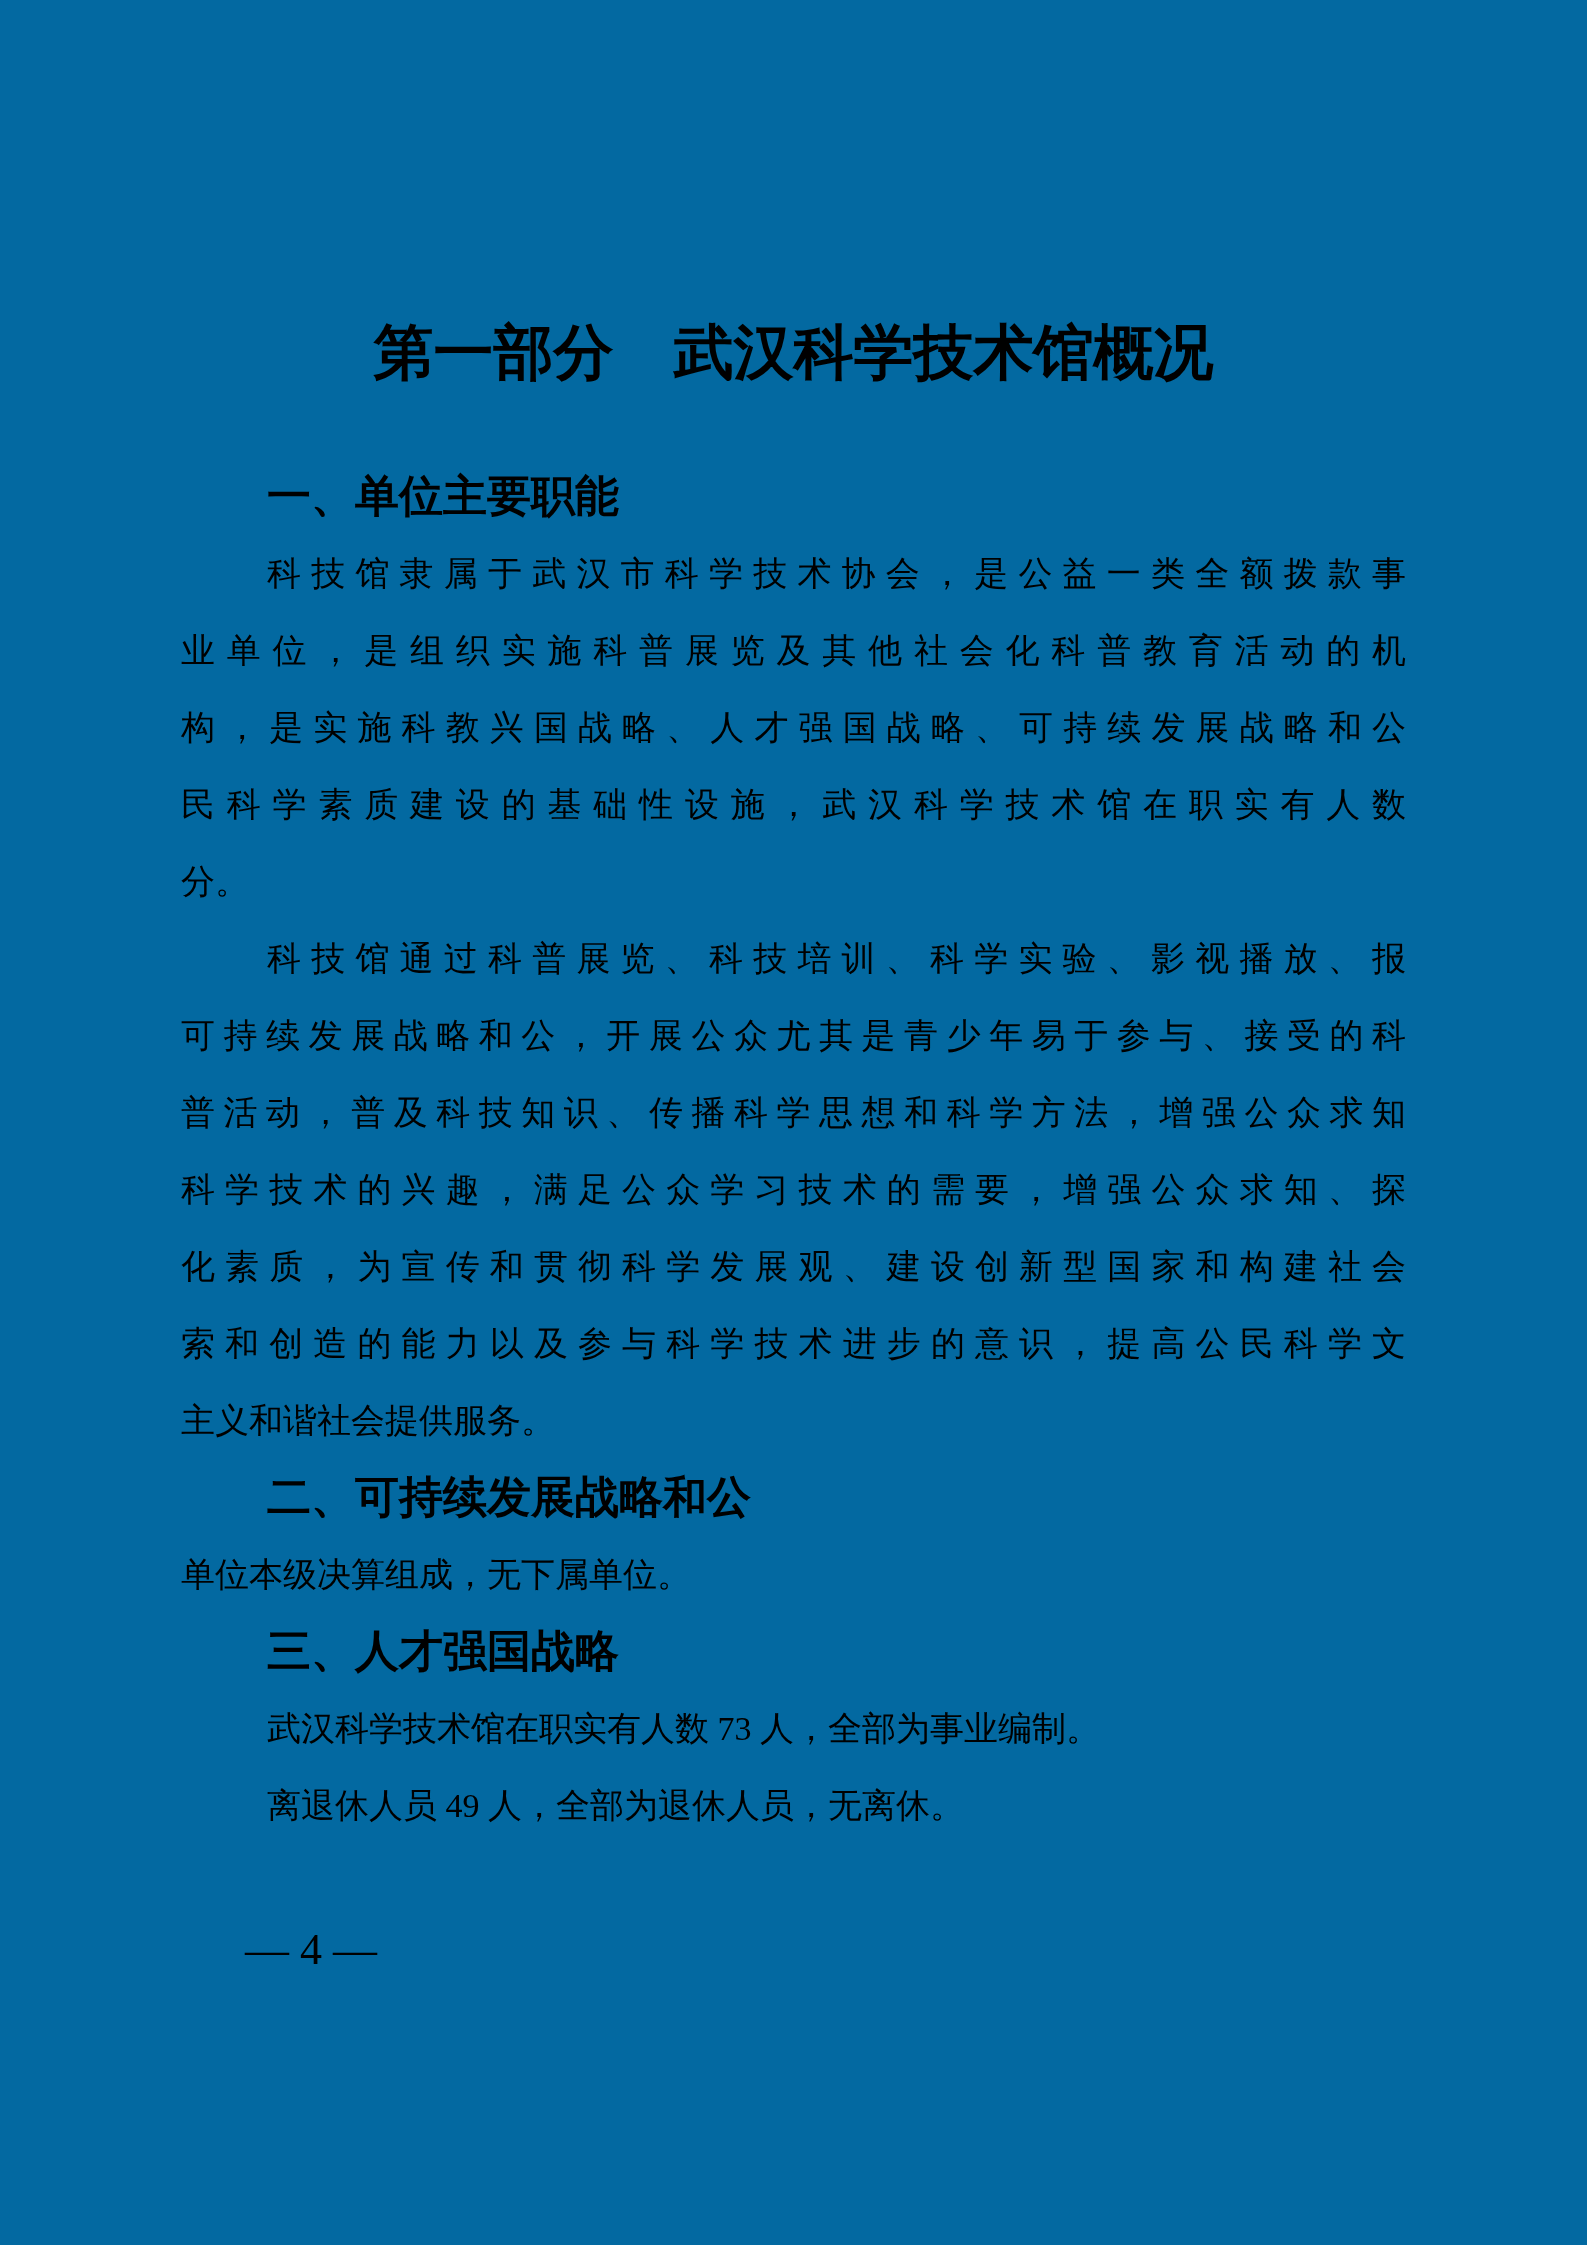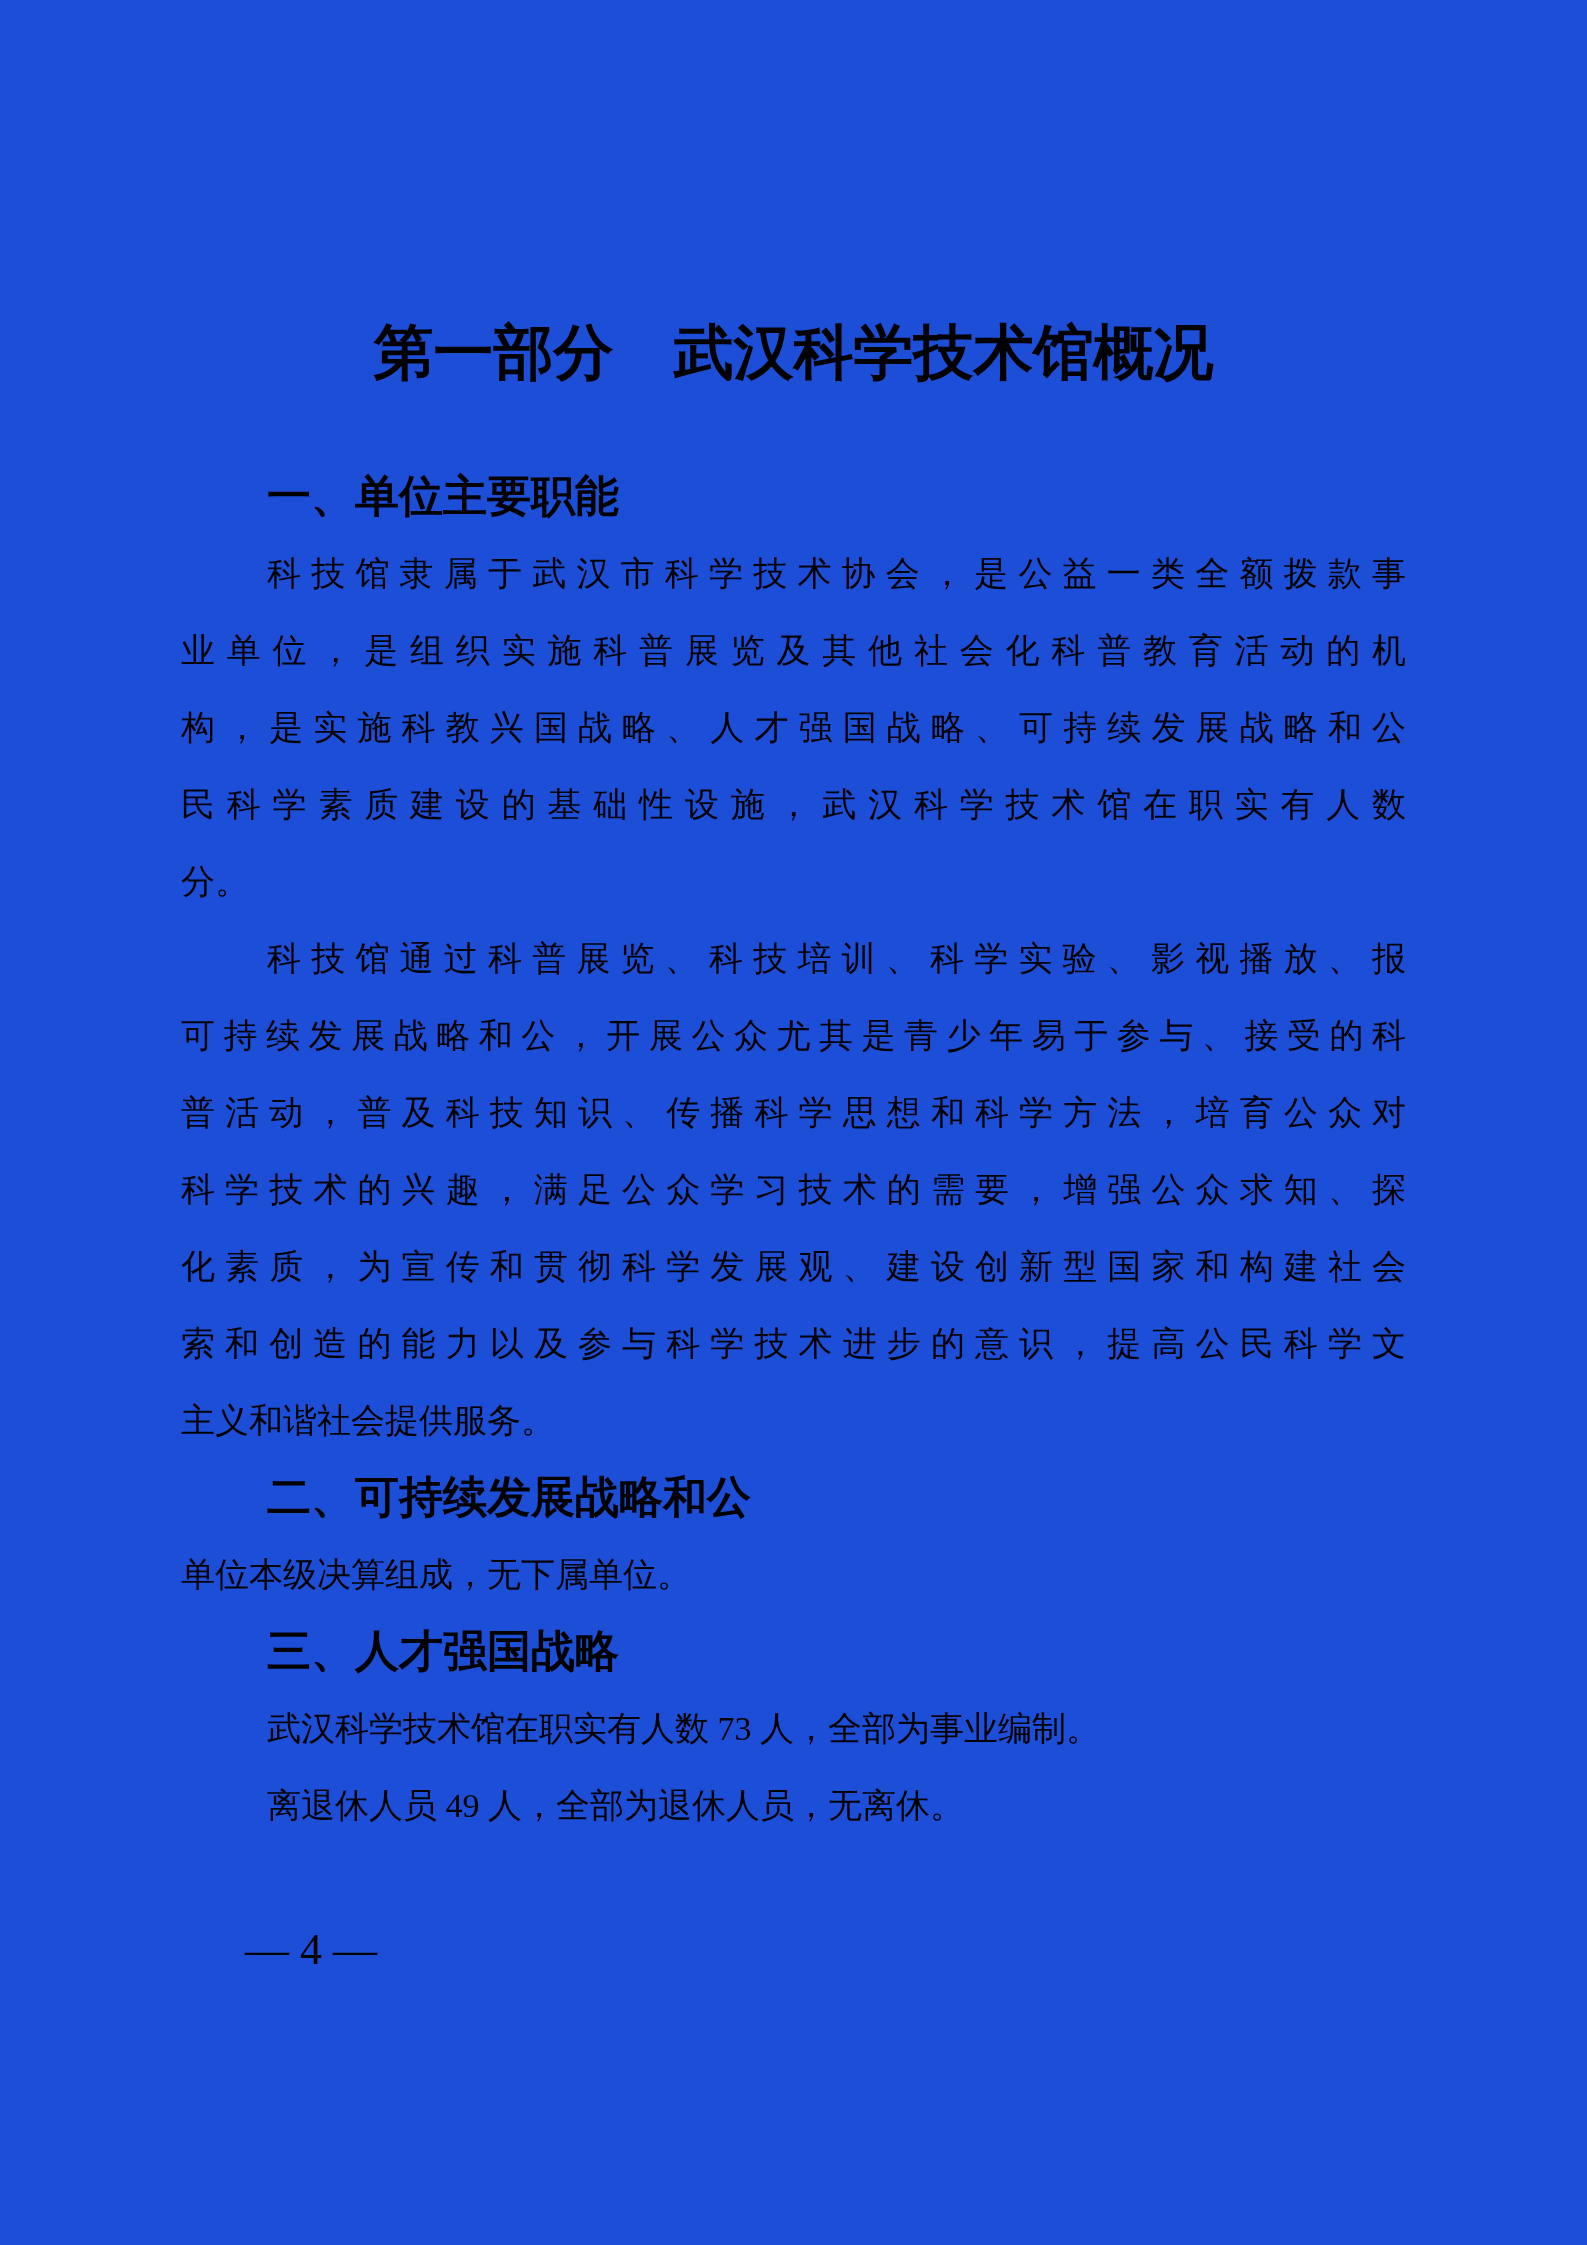--- a/index.html
+++ b/index.html
@@ -5,21 +5,21 @@
   html, body {
     margin: 0;
     padding: 0;
     background: #ffffff;
     color: #000000;
   }
   .page {
     position: relative;
     width: 1587px;
     height: 2245px;
-    background: #1d4ed8;
+    background: #0369a1;
     overflow: hidden;
     font-family: "Liberation Serif", serif;
   }
   .content {
     margin-left: 181px;
     width: 1225px;
     padding-top: 314px;
   }
   .doc-title {
     font-family: "Liberation Sans", sans-serif;
@@ -77,21 +77,21 @@
       <div class="ln heading">一、单位主要职能</div>
 
       <div class="ln body-ln indent fill">科技馆隶属于武汉市科学技术协会，是公益一类全额拨款事</div>
       <div class="ln body-ln fill">业单位，是组织实施科普展览及其他社会化科普教育活动的机</div>
       <div class="ln body-ln fill">构，是实施科教兴国战略、人才强国战略、可持续发展战略和公</div>
       <div class="ln body-ln fill">民科学素质建设的基础性设施，武汉科学技术馆在职实有人数</div>
       <div class="ln body-ln">分。</div>
 
       <div class="ln body-ln indent fill">科技馆通过科普展览、科技培训、科学实验、影视播放、报</div>
       <div class="ln body-ln fill">可持续发展战略和公，开展公众尤其是青少年易于参与、接受的科</div>
-      <div class="ln body-ln fill">普活动，普及科技知识、传播科学思想和科学方法，培育公众对</div>
+      <div class="ln body-ln fill">普活动，普及科技知识、传播科学思想和科学方法，增强公众求知</div>
       <div class="ln body-ln fill">科学技术的兴趣，满足公众学习技术的需要，增强公众求知、探</div>
       <div class="ln body-ln fill">化素质，为宣传和贯彻科学发展观、建设创新型国家和构建社会</div>
       <div class="ln body-ln fill">索和创造的能力以及参与科学技术进步的意识，提高公民科学文</div>
       <div class="ln body-ln">主义和谐社会提供服务。</div>
 
       <div class="ln heading">二、可持续发展战略和公</div>
 
       <div class="ln body-ln">单位本级决算组成，无下属单位。</div>
 
       <div class="ln heading">三、人才强国战略</div>

